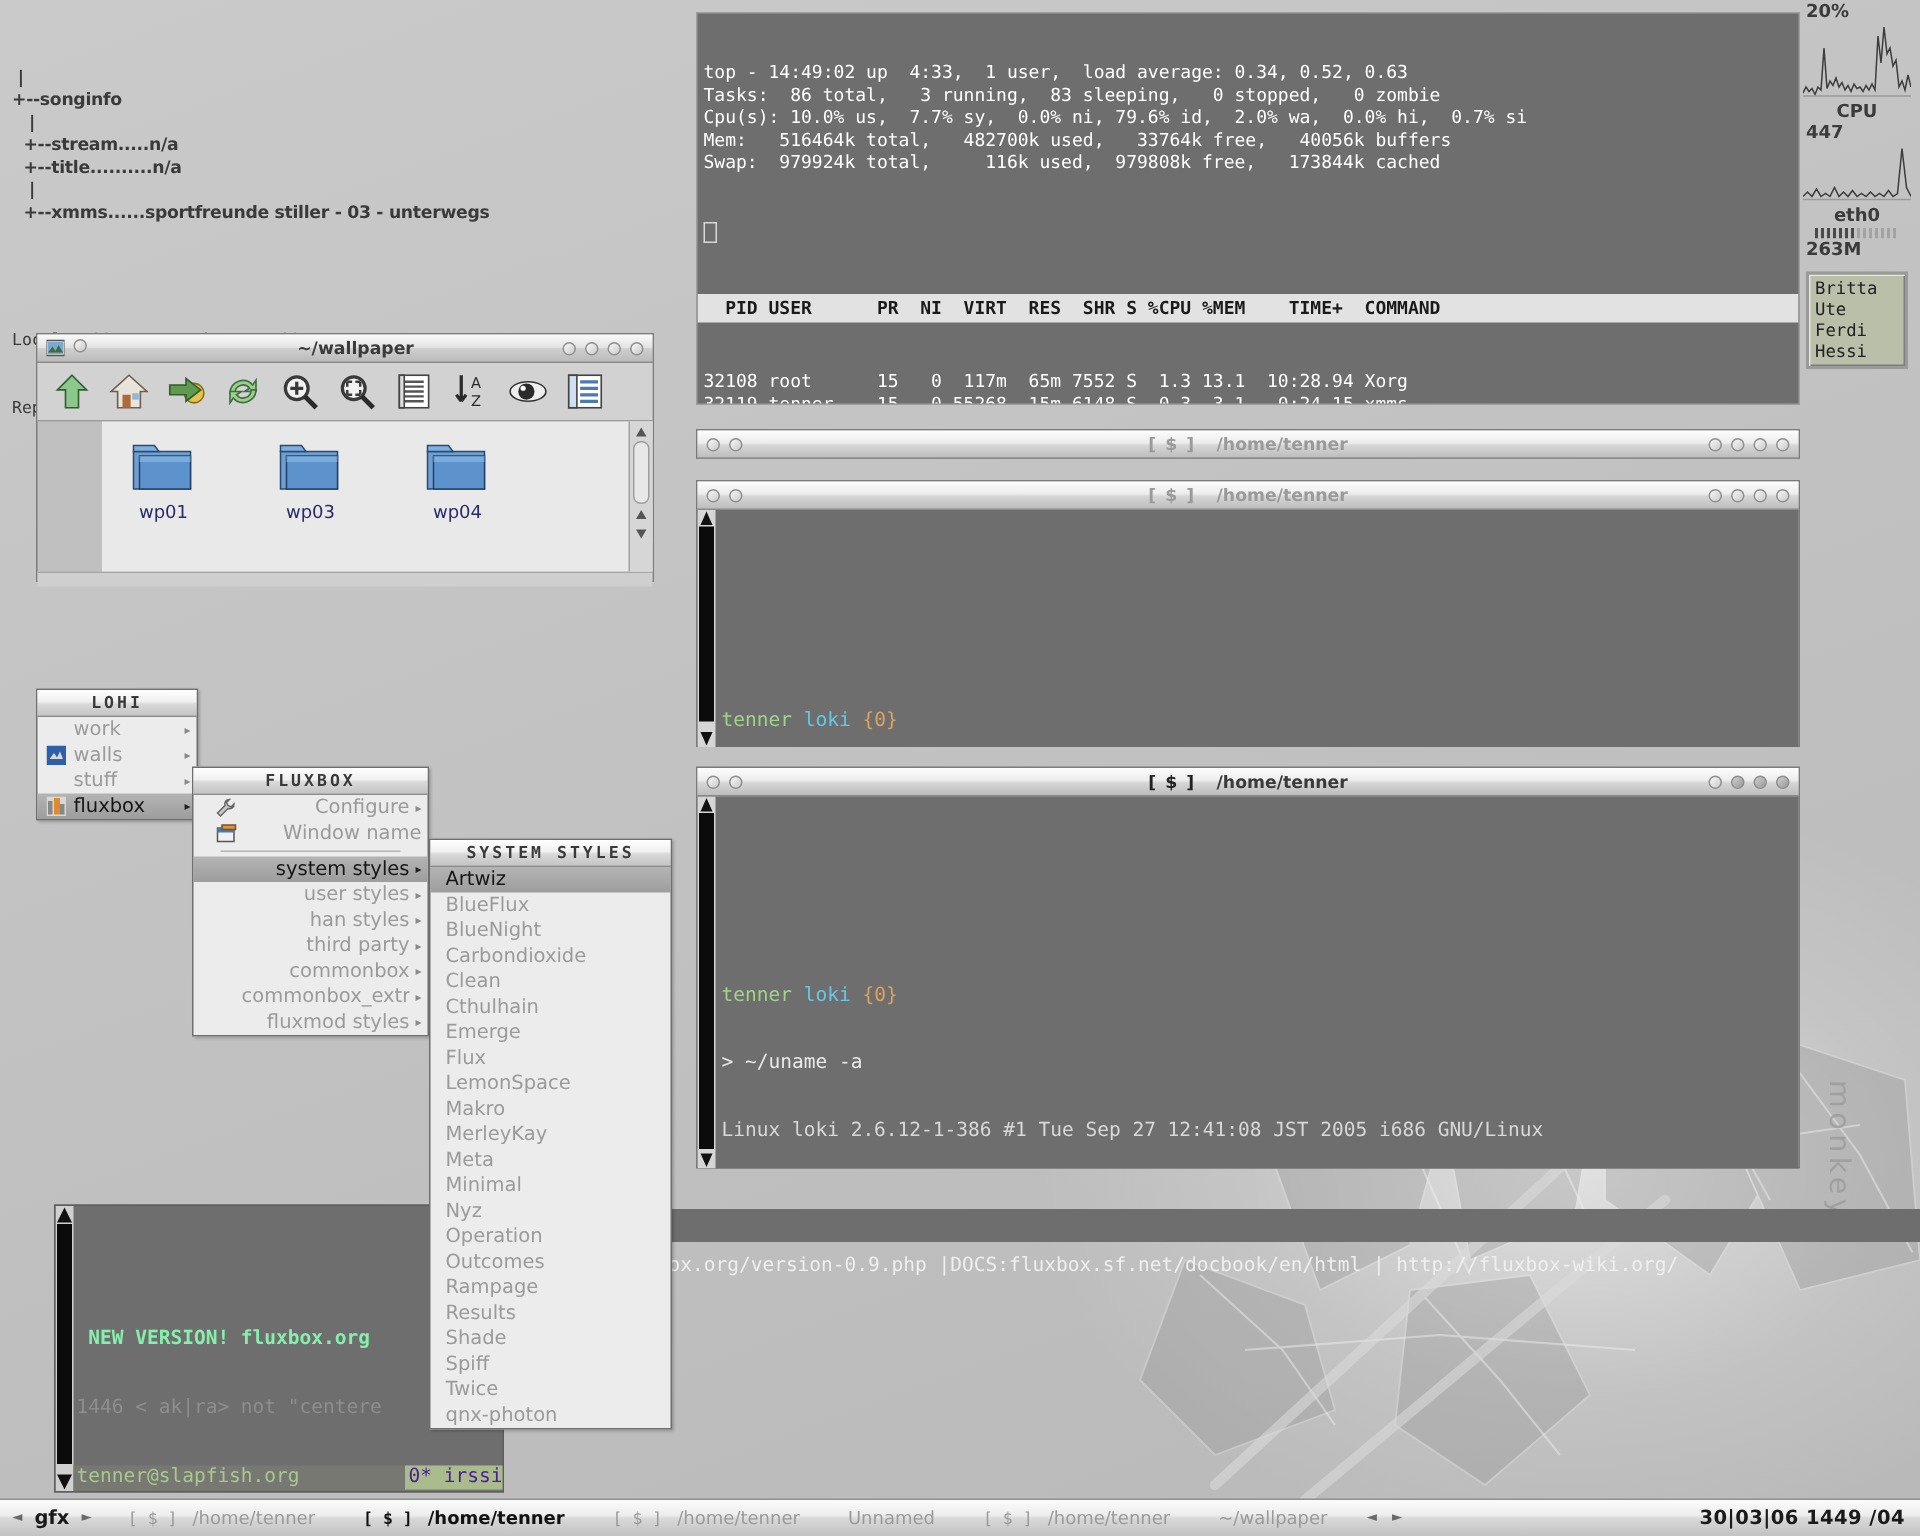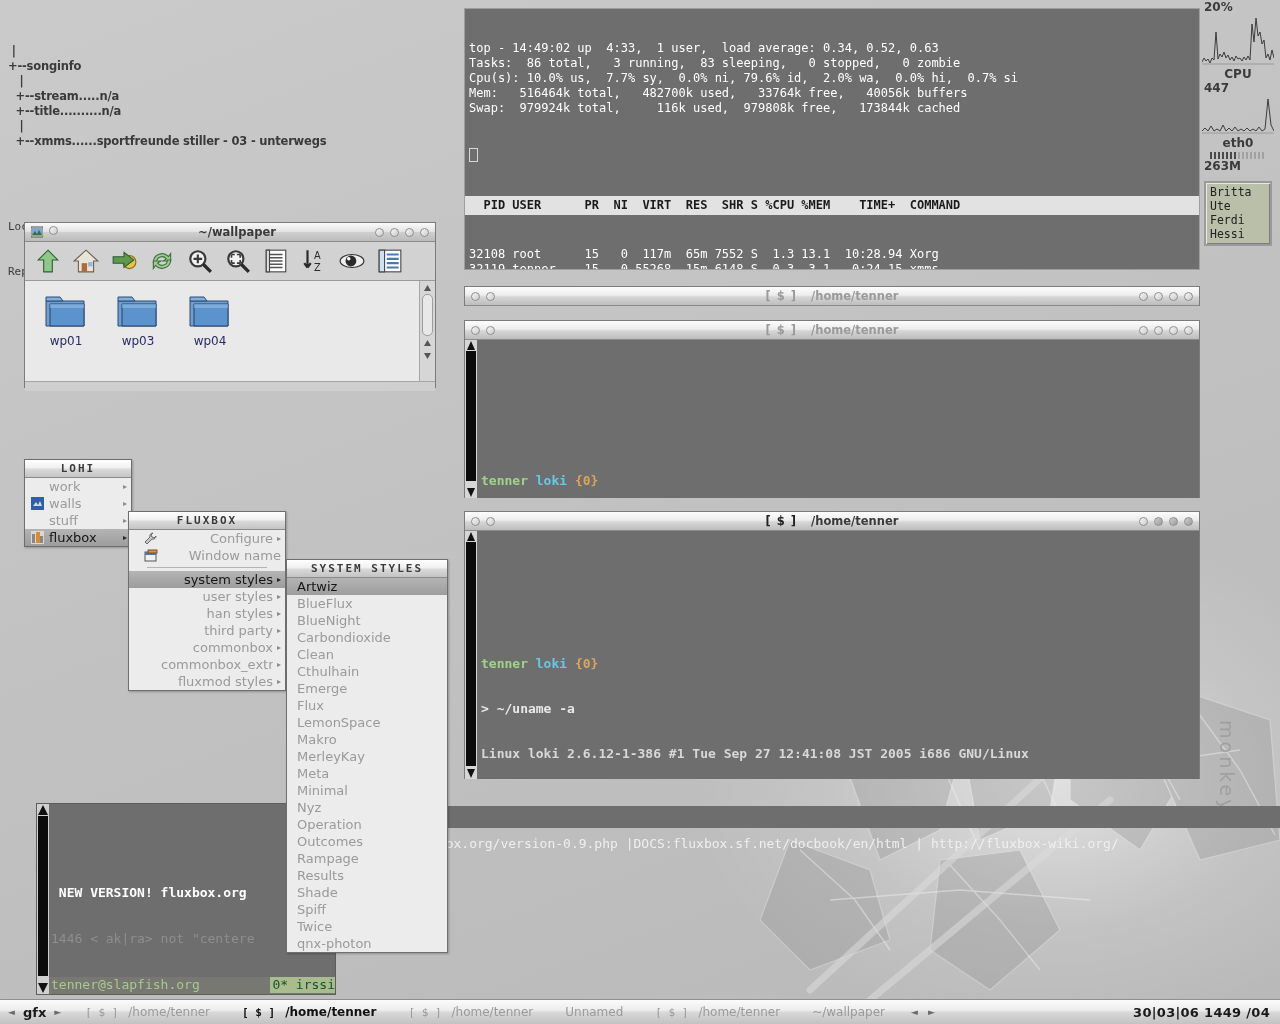--- a/index.html
+++ b/index.html
@@ -50,21 +50,21 @@
   .tbar .ttl .pr{font-weight:bold;color:#222;letter-spacing:1px;}
   .tbar .ttl .pt{font-weight:600;margin-left:14px;}
   .tbar.inactive .ttl .pr,.tbar.inactive .ttl .pt{color:#9a9a9a;font-weight:600;}
   
   #fm{left:24px;top:222px;width:412px;height:166px;}
   #fm .tbar{background:linear-gradient(to bottom,#fafafa,#e2e2e2 50%,#cfcfcf 52%,#bbb);}
   #fm-toolbar{height:38px;background:#d2d2d2;border-bottom:1px solid #9a9a9a;
     display:flex;align-items:center;gap:12px;padding:0 10px;}
   .tbicon{width:26px;height:26px;display:block;}
   #fm-body{height:auto;background:#e9e9e9;position:relative;
-    display:flex;gap:10px;padding:12px 0 0 10px;box-sizing:border-box;height:100px;}
+    display:flex;gap:36px;padding:12px 0 0 10px;box-sizing:border-box;height:100px;margin-left:43px;}
   .fmitem{width:62px;text-align:center;}
   .fmitem .lab{font-size:12px;color:#2a2a6a;margin-top:2px;}
   #fm-scroll{position:absolute;right:0;top:0;width:15px;height:100%;
     background:#d6d6d6;border-left:1px solid #a5a5a5;}
   .sbbtn{width:15px;height:13px;display:flex;align-items:center;justify-content:center;
     background:#d6d6d6;}
   .sbthumb{margin:0 2px;background:#e8e8e8;border:1px solid #9e9e9e;border-radius:5px;height:40px;}
   #fm-statusbar{height:9px;background:#cfcfcf;border-top:1px solid #a5a5a5;}
   
   #topwin{position:absolute;left:464px;top:8px;width:736px;height:262px;
@@ -72,46 +72,46 @@
     font-family:"DejaVu Sans Mono",monospace;font-size:12px;color:#ffffff;
     line-height:15px;white-space:pre;overflow:hidden;}
   #topwin .hdr{background:#e2e2e2;color:#1a1a1a;font-weight:bold;}
   #topwin .pad{padding:2px 4px;}
   .cursorblk{display:inline-block;width:7px;height:12px;
     border:1px solid #d8d8d8;vertical-align:-2px;}
   
   .term{position:absolute;border:1px solid #7b7b7b;box-sizing:border-box;background:#c0c0c0;}
   .termbody{background:#6e6e6e;position:relative;overflow:hidden;
     font-family:"DejaVu Sans Mono",monospace;font-size:13px;line-height:15px;
-    color:#d8d8d8;white-space:pre;font-weight:bold;}
+    color:#d8d8d8;white-space:pre;}
   .termbody .inner{padding:6px 0 0 16px;}
   .tscroll{position:absolute;left:0;top:0;width:12px;height:100%;background:#d6d6d6;}
   .tscroll .bar{position:absolute;left:1px;width:10px;background:#0b0b0b;}
   .tscroll .ar{position:absolute;left:0;width:12px;height:11px;}
   .g{color:#9fd48a;}.b{color:#66c8e8;}.o{color:#dba45c;}.w{color:#e9e9e9;}
   
   #roottail{position:absolute;left:430px;top:806px;width:850px;height:112px;
     font-family:"DejaVu Sans Mono",monospace;font-size:13px;line-height:15px;
     white-space:pre;overflow:hidden;}
   #roottail .brt{color:#efefef;}
   #rt-band{position:absolute;left:430px;top:806px;width:850px;height:22px;background:#6e6e6e;}
   
   #irssi{position:absolute;left:36px;top:803px;width:300px;height:192px;
     background:#6e6e6e;border:1px solid #5d5d5d;box-sizing:border-box;overflow:hidden;
     font-family:"DejaVu Sans Mono",monospace;font-size:13px;line-height:15.5px;
     white-space:pre;color:#d6d6d6;}
   #irssi .inner{padding:3px 0 0 14px;}
   #irssi .dim{color:#8e8e8e;}
-  #irssi .bold{color:#ffffff;font-weight:bold;}
+  #irssi .bold{color:#86efac;font-weight:bold;}
   #irssi-sb{position:absolute;left:0;top:0;width:12px;height:100%;background:#d0d0d0;}
   #irssi-sb .bar{position:absolute;left:1px;top:12px;width:10px;height:160px;background:#0b0b0b;}
   #irssi-status{position:absolute;left:12px;bottom:0;width:288px;height:17px;
     background:#787872;color:#a8c890;display:flex;align-items:flex-start;}
   #irssi-status .ltxt{padding-left:2px;}
-  #irssi-status .rtxt{margin-left:auto;background:#aabb8d;color:#14532d;padding:0 2px;}
+  #irssi-status .rtxt{margin-left:auto;background:#aabb8d;color:#4c1d95;padding:0 2px;}
   
   .menu{position:absolute;background:#ececec;border:1px solid #6e6e6e;box-sizing:border-box;
     box-shadow:1px 1px 2px rgba(0,0,0,.25);}
   .menu .mtitle{height:17px;
     background:linear-gradient(to bottom,#ffffff 0%,#f0f0f0 45%,#d9d9d9 55%,#c4c4c4 100%);
     border-bottom:1px solid #8a8a8a;
     display:flex;align-items:center;justify-content:center;
     font-family:"DejaVu Sans Mono",monospace;font-size:11px;letter-spacing:2px;
     color:#3a3a3a;font-weight:bold;}
   .mitem{height:17px;display:flex;align-items:center;padding:0 4px 0 6px;

